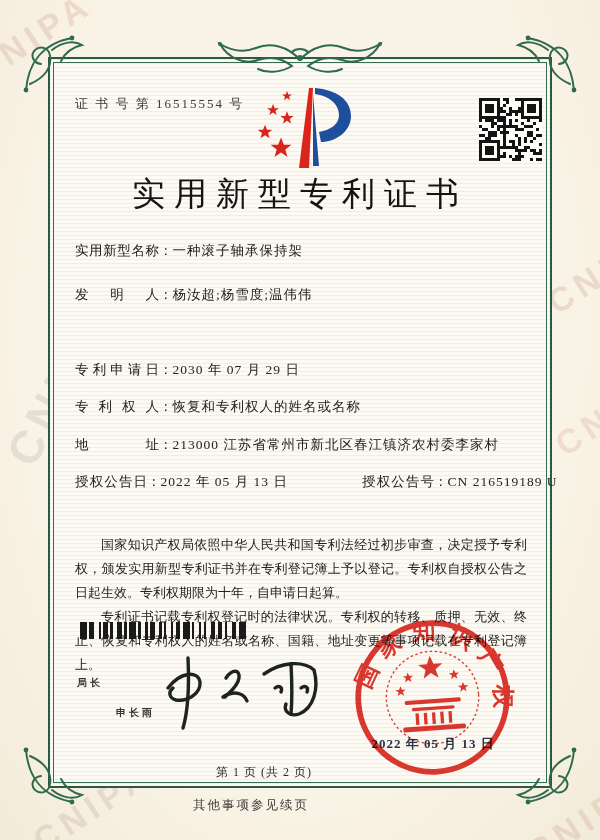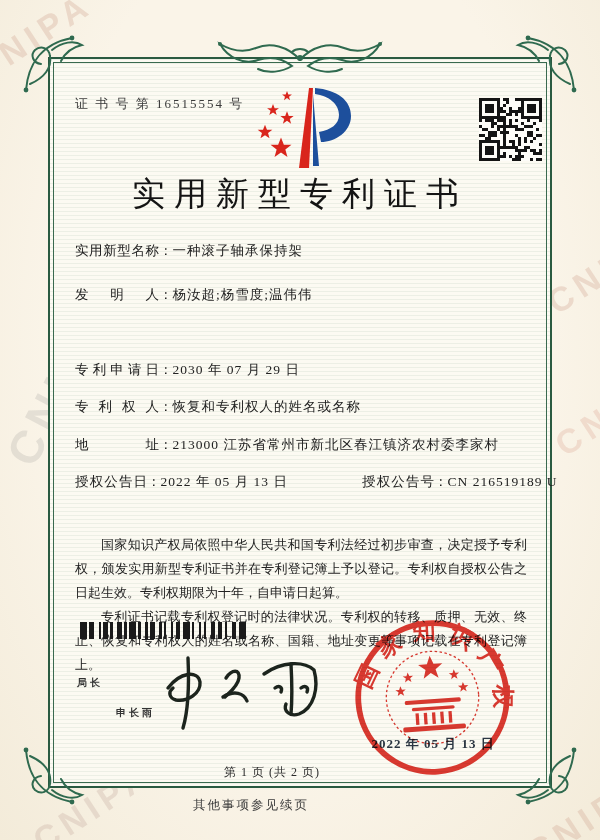--- a/index.html
+++ b/index.html
@@ -46,21 +46,21 @@
   .body-text p{margin:0;text-indent:2em;}
   .barcode{position:absolute;left:80px;top:622px;height:17px;display:flex;align-items:stretch;}
   .barcode div{height:100%;}
   .director{position:absolute;left:77px;font-family:"Liberation Sans","DejaVu Sans",sans-serif;
             font-weight:700;font-size:10px;color:#333;letter-spacing:3px;}
   .sig{position:absolute;left:142px;top:648px;}
   .seal{position:absolute;left:350px;top:615px;mix-blend-mode:multiply;z-index:4;
         transform:rotate(-4deg);}
   .sealdate{position:absolute;left:343px;top:735px;width:180px;text-align:center;
             font-size:13px;font-weight:bold;color:#2b3642;z-index:3;letter-spacing:1px;}
-  .pageinfo{position:absolute;left:12px;top:764px;width:520px;text-align:center;
+  .pageinfo{position:absolute;left:4px;top:764px;width:520px;text-align:center;
             font-size:12px;color:#2c2c2c;letter-spacing:1px;}
   .footnote{position:absolute;left:0;top:797px;width:502px;text-align:center;
             font-size:12.5px;color:#3a3a3a;letter-spacing:2px;}
 </style>
 </head>
 <body>
 
 <div class="page">
 
   <div class="wm" style="left:-34px;top:18px;">CNIPA</div>

